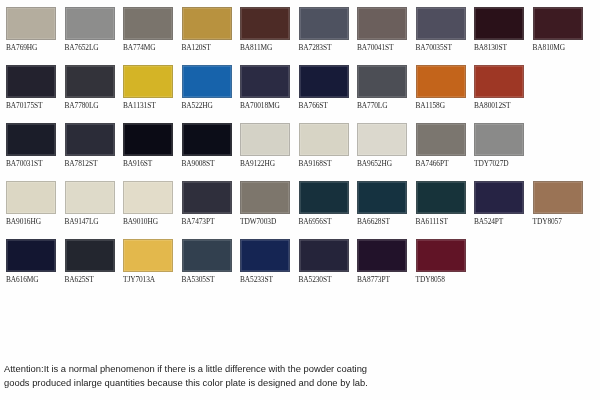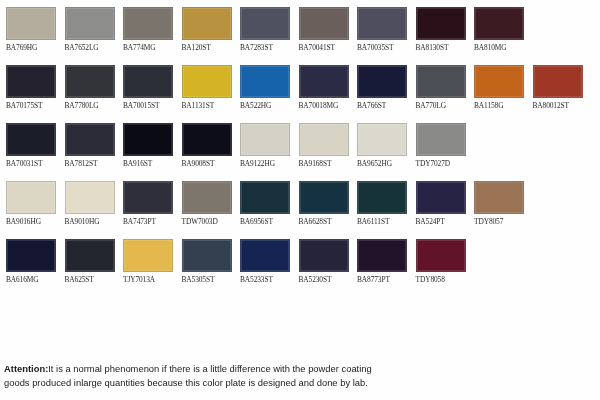--- a/index.html
+++ b/index.html
@@ -59,21 +59,21 @@
     position: absolute;
     left: 4px;
     top: 362px;
     width: 470px;
     font-family: "Liberation Sans", sans-serif;
     font-size: 9.4px;
     line-height: 13.5px;
     color: #1b1b1b;
   }
   .footer-note b {
-    font-weight: bold;
+    font-weight: normal;
   }
   .footer-line {
     display: block;
   }
 </style>
 </head>
 <body>
 
 <div id="color-plate">
   <div class="swatch-grid">
@@ -88,20 +88,24 @@
         </div>
         <div class="swatch-cell">
           <div class="swatch-chip" style="background: rgb(122, 116, 108);"></div>
           <div class="swatch-label">BA774MG</div>
         </div>
         <div class="swatch-cell">
           <div class="swatch-chip" style="background: rgb(184, 146, 63);"></div>
           <div class="swatch-label">BA120ST</div>
         </div>
         <div class="swatch-cell">
+          <div class="swatch-chip" style="background: rgb(77, 43, 38);"></div>
+          <div class="swatch-label">BA811MG</div>
+        </div>
+        <div class="swatch-cell">
           <div class="swatch-chip" style="background: rgb(78, 82, 96);"></div>
           <div class="swatch-label">BA7283ST</div>
         </div>
         <div class="swatch-cell">
           <div class="swatch-chip" style="background: rgb(107, 95, 92);"></div>
           <div class="swatch-label">BA70041ST</div>
         </div>
         <div class="swatch-cell">
           <div class="swatch-chip" style="background: rgb(79, 78, 94);"></div>
           <div class="swatch-label">BA70035ST</div>
@@ -118,24 +122,20 @@
       <div class="swatch-row">
         <div class="swatch-cell">
           <div class="swatch-chip" style="background: rgb(35, 34, 46);"></div>
           <div class="swatch-label">BA70175ST</div>
         </div>
         <div class="swatch-cell">
           <div class="swatch-chip" style="background: rgb(51, 51, 58);"></div>
           <div class="swatch-label">BA7780LG</div>
         </div>
         <div class="swatch-cell">
-          <div class="swatch-chip" style="background: rgb(45, 47, 56);"></div>
-          <div class="swatch-label">BA70015ST</div>
-        </div>
-        <div class="swatch-cell">
           <div class="swatch-chip" style="background: rgb(212, 180, 38);"></div>
           <div class="swatch-label">BA1131ST</div>
         </div>
         <div class="swatch-cell">
           <div class="swatch-chip" style="background: rgb(23, 99, 171);"></div>
           <div class="swatch-label">BA522HG</div>
         </div>
         <div class="swatch-cell">
           <div class="swatch-chip" style="background: rgb(43, 43, 67);"></div>
           <div class="swatch-label">BA70018MG</div>
@@ -180,28 +180,36 @@
         </div>
         <div class="swatch-cell">
           <div class="swatch-chip" style="background: rgb(215, 212, 197);"></div>
           <div class="swatch-label">BA9168ST</div>
         </div>
         <div class="swatch-cell">
           <div class="swatch-chip" style="background: rgb(219, 216, 205);"></div>
           <div class="swatch-label">BA9652HG</div>
         </div>
         <div class="swatch-cell">
+          <div class="swatch-chip" style="background: rgb(123, 118, 111);"></div>
+          <div class="swatch-label">BA7466PT</div>
+        </div>
+        <div class="swatch-cell">
           <div class="swatch-chip" style="background: rgb(138, 138, 137);"></div>
           <div class="swatch-label">TDY7027D</div>
         </div>
       </div>
       <div class="swatch-row">
         <div class="swatch-cell">
           <div class="swatch-chip" style="background: rgb(220, 215, 196);"></div>
           <div class="swatch-label">BA9016HG</div>
+        </div>
+        <div class="swatch-cell">
+          <div class="swatch-chip" style="background: rgb(222, 218, 201);"></div>
+          <div class="swatch-label">BA9147LG</div>
         </div>
         <div class="swatch-cell">
           <div class="swatch-chip" style="background: rgb(226, 220, 201);"></div>
           <div class="swatch-label">BA9010HG</div>
         </div>
         <div class="swatch-cell">
           <div class="swatch-chip" style="background: rgb(47, 47, 60);"></div>
           <div class="swatch-label">BA7473PT</div>
         </div>
         <div class="swatch-cell">

